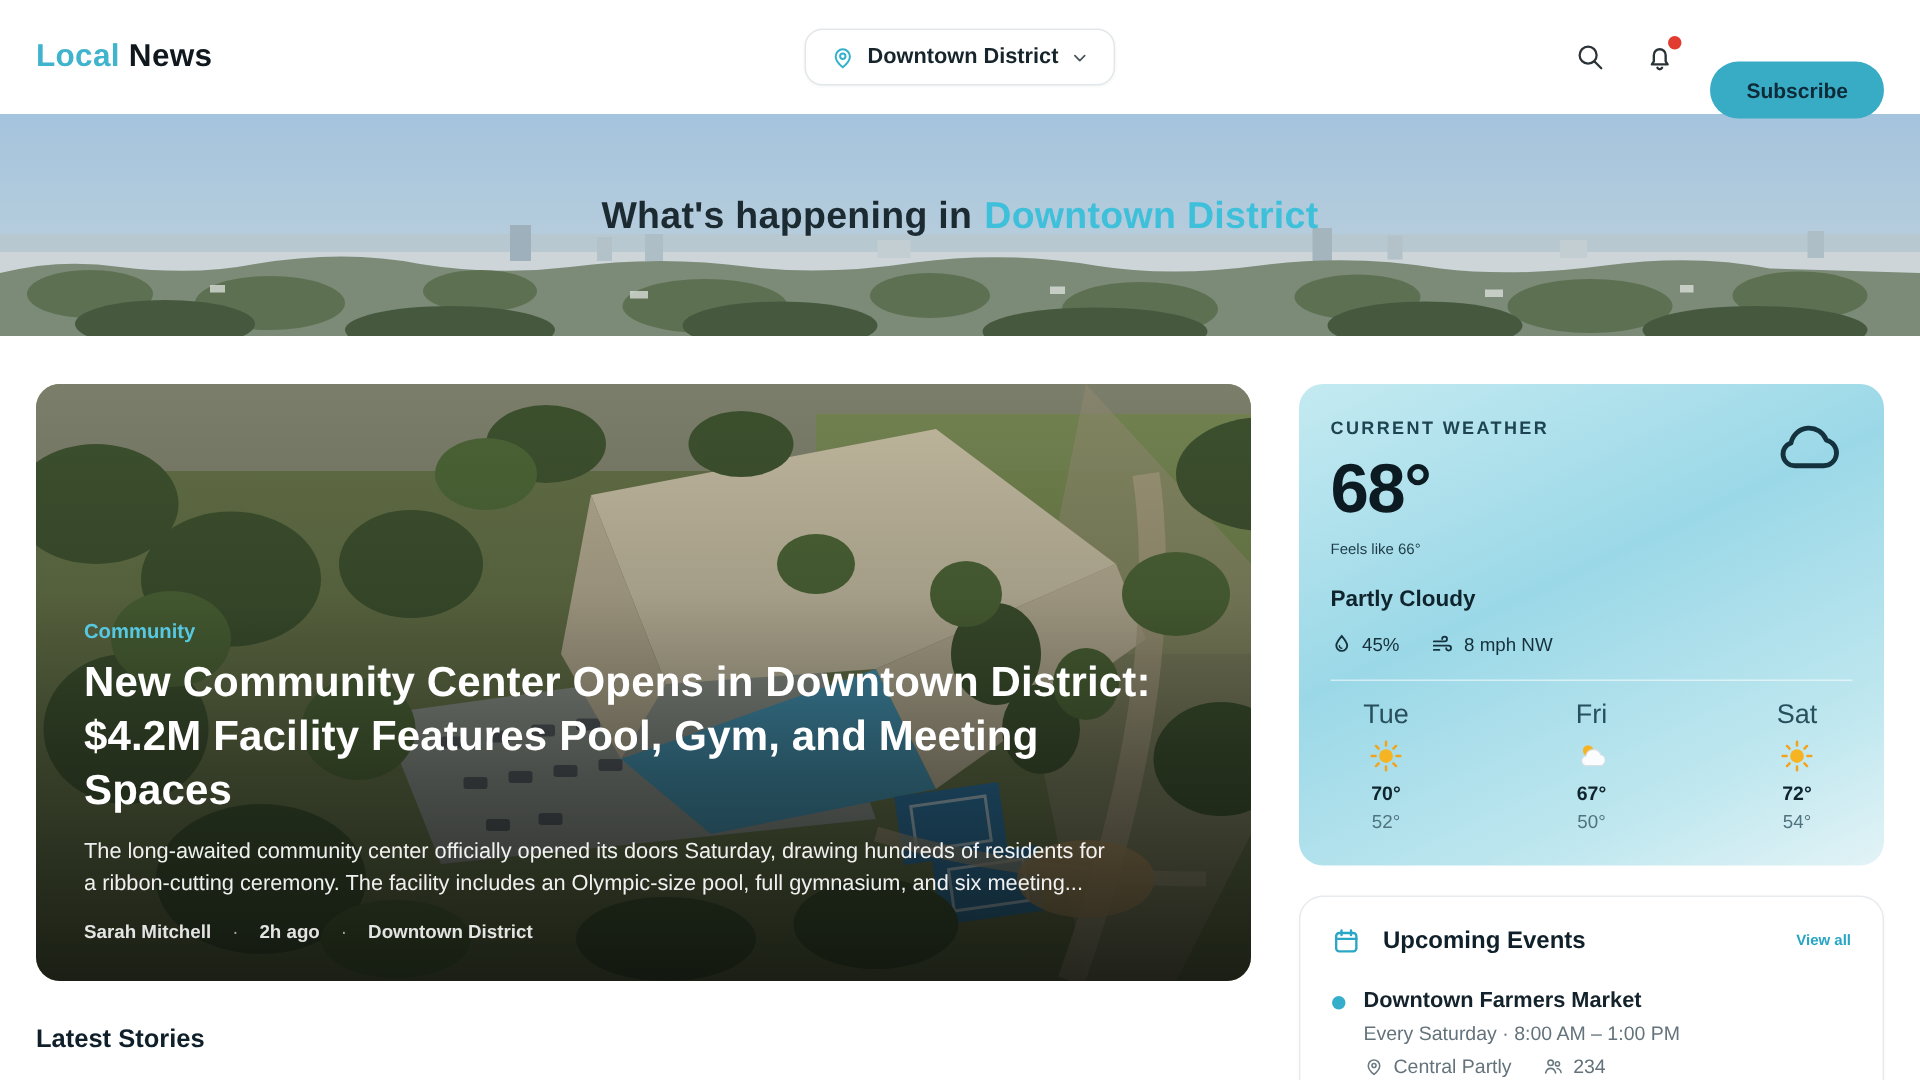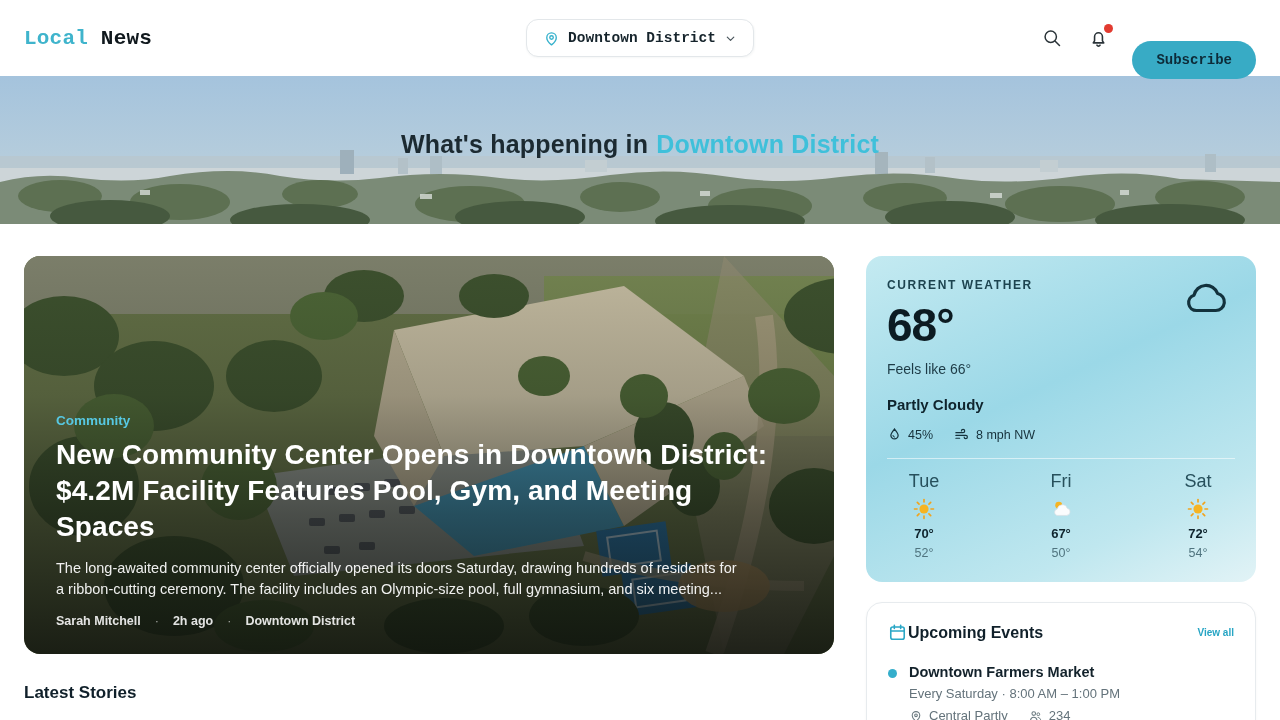--- a/index.html
+++ b/index.html
@@ -1,21 +1,21 @@
 <!DOCTYPE html>
 <html><head>
 <meta charset="utf-8">
 <style>
   * { margin:0; padding:0; box-sizing:border-box; }
   html,body { width:1280px; height:720px; }
   body { font-family:"Liberation Sans","DejaVu Sans",sans-serif; background:#fff; color:#12202a; }
   .page { position:relative; width:1280px; height:720px; overflow:hidden; background:#fff; }
 
   
-  .header { position:absolute; top:0; left:0; width:1280px; height:76px; background:#fff; display:flex; align-items:center; padding:0 24px; z-index:5;font-family:Liberation Mono, monospace; }
+  .header { position:absolute; top:0; left:0; width:1280px; height:76px; background:#fff; display:flex; align-items:center; padding:0 24px; z-index:5; }
   .logo { font-size:21px; font-weight:800; letter-spacing:.2px; cursor:pointer; }
   .logo .accent { color:#3fb4cc; }
   .logo .dark { color:#10181d; }
   .loc-pill { position:absolute; left:50%; transform:translateX(-50%); display:flex; align-items:center; gap:8px; height:38px; padding:0 16px; border:1px solid #e3e7ea; border-radius:12px; background:#fff; box-shadow:0 1px 2px rgba(20,40,50,.04); cursor:pointer; }
   .loc-pill .label { font-size:14.5px; font-weight:700; color:#16242c; }
   .header-right { margin-left:auto; display:flex; align-items:center; gap:22px; }
   .icon-btn { width:24px; height:24px; display:flex; align-items:center; justify-content:center; cursor:pointer; position:relative; }
   .badge-dot { position:absolute; top:-2px; right:-3px; width:9px; height:9px; border-radius:50%; background:#e23b30; }
   .subscribe-btn { height:38px; padding:0 24px; border:none; border-radius:19px; background:#38abc5; color:#0d2b38; font-size:14px; font-weight:800; font-family:inherit; cursor:pointer;margin-top:43px; }
 
@@ -35,33 +35,33 @@
   .feature-excerpt { font-size:14.5px; line-height:20.5px; color:rgba(255,255,255,.93); max-width:690px; margin-bottom:15px; }
   .feature-byline { display:flex; align-items:center; gap:14px; font-size:12.5px; font-weight:700; color:rgba(255,255,255,.88); }
   .feature-byline .sep { color:rgba(255,255,255,.6); font-weight:400; }
 
   
   .sidebar { position:absolute; top:256px; left:866px; width:390px; }
   .weather-card { border-radius:16px; padding:22px 21px 20px; background:linear-gradient(155deg,#c4eaf1 0%, #9bd8e7 42%, #bfe7ef 78%, #e2f3f6 100%); position:relative; }
   .weather-label { font-size:12px; font-weight:700; letter-spacing:1.6px; color:#1d4450; }
   .weather-temp { font-size:46px; font-weight:800; color:#0c1b22; letter-spacing:-1px; margin-top:6px; }
   .weather-cloud { position:absolute; top:24px; right:26px; }
-  .weather-feels { font-size:14px; color:#1d3b46; margin-top:9px; }
+  .weather-feels { font-size:10px; color:#1d3b46; margin-top:9px; }
   .weather-cond { font-size:15px; font-weight:800; color:#0f242d; margin-top:19px; }
   .weather-stats { display:flex; align-items:center; gap:20px; margin-top:14px; font-size:12.5px; color:#16313b; }
   .weather-stat { display:flex; align-items:center; gap:6px; }
   .forecast { display:flex; justify-content:space-between; margin-top:16px; padding:12px 6px 2px; border-top:1px solid rgba(255,255,255,.55); }
   .f-col { width:62px; display:flex; flex-direction:column; align-items:center; gap:5px; }
   .f-day { font-size:18px; color:#27505c; }
   .f-icon { height:24px; display:flex; align-items:center; justify-content:center; }
   .f-high { font-size:13px; font-weight:800; color:#0f242d; }
   .f-low { font-size:12.5px; color:#50747f; }
 
   .events-card { margin-top:20px; border:1px solid #e7ebee; border-radius:16px; background:#fff; padding:20px 21px; box-shadow:0 1px 3px rgba(25,45,55,.04); }
-  .events-head { display:flex; align-items:center; gap:1px; }
+  .events-head { display:flex; align-items:center; gap:15px; }
   .events-title { font-size:16px; font-weight:800; color:#10202a; }
   .view-all { margin-left:auto; font-size:10px; font-weight:700; color:#27a5c4; cursor:pointer; }
   .event-item { display:flex; gap:12px; margin-top:22px; cursor:pointer; }
   .event-dot { width:9px; height:9px; border-radius:50%; background:#35aecb; margin-top:5px; flex:none; }
   .event-name { font-size:14.5px; font-weight:800; color:#13222b; }
   .event-sched { font-size:13px; color:#64737b; margin-top:6px; }
   .event-meta { display:flex; align-items:center; gap:6px; margin-top:7px; font-size:13px; color:#64737b; }
   .event-meta .gap { width:8px; }
 
   .latest-heading { position:absolute; top:683px; left:24px; font-size:17px; font-weight:800; color:#10202a; }

